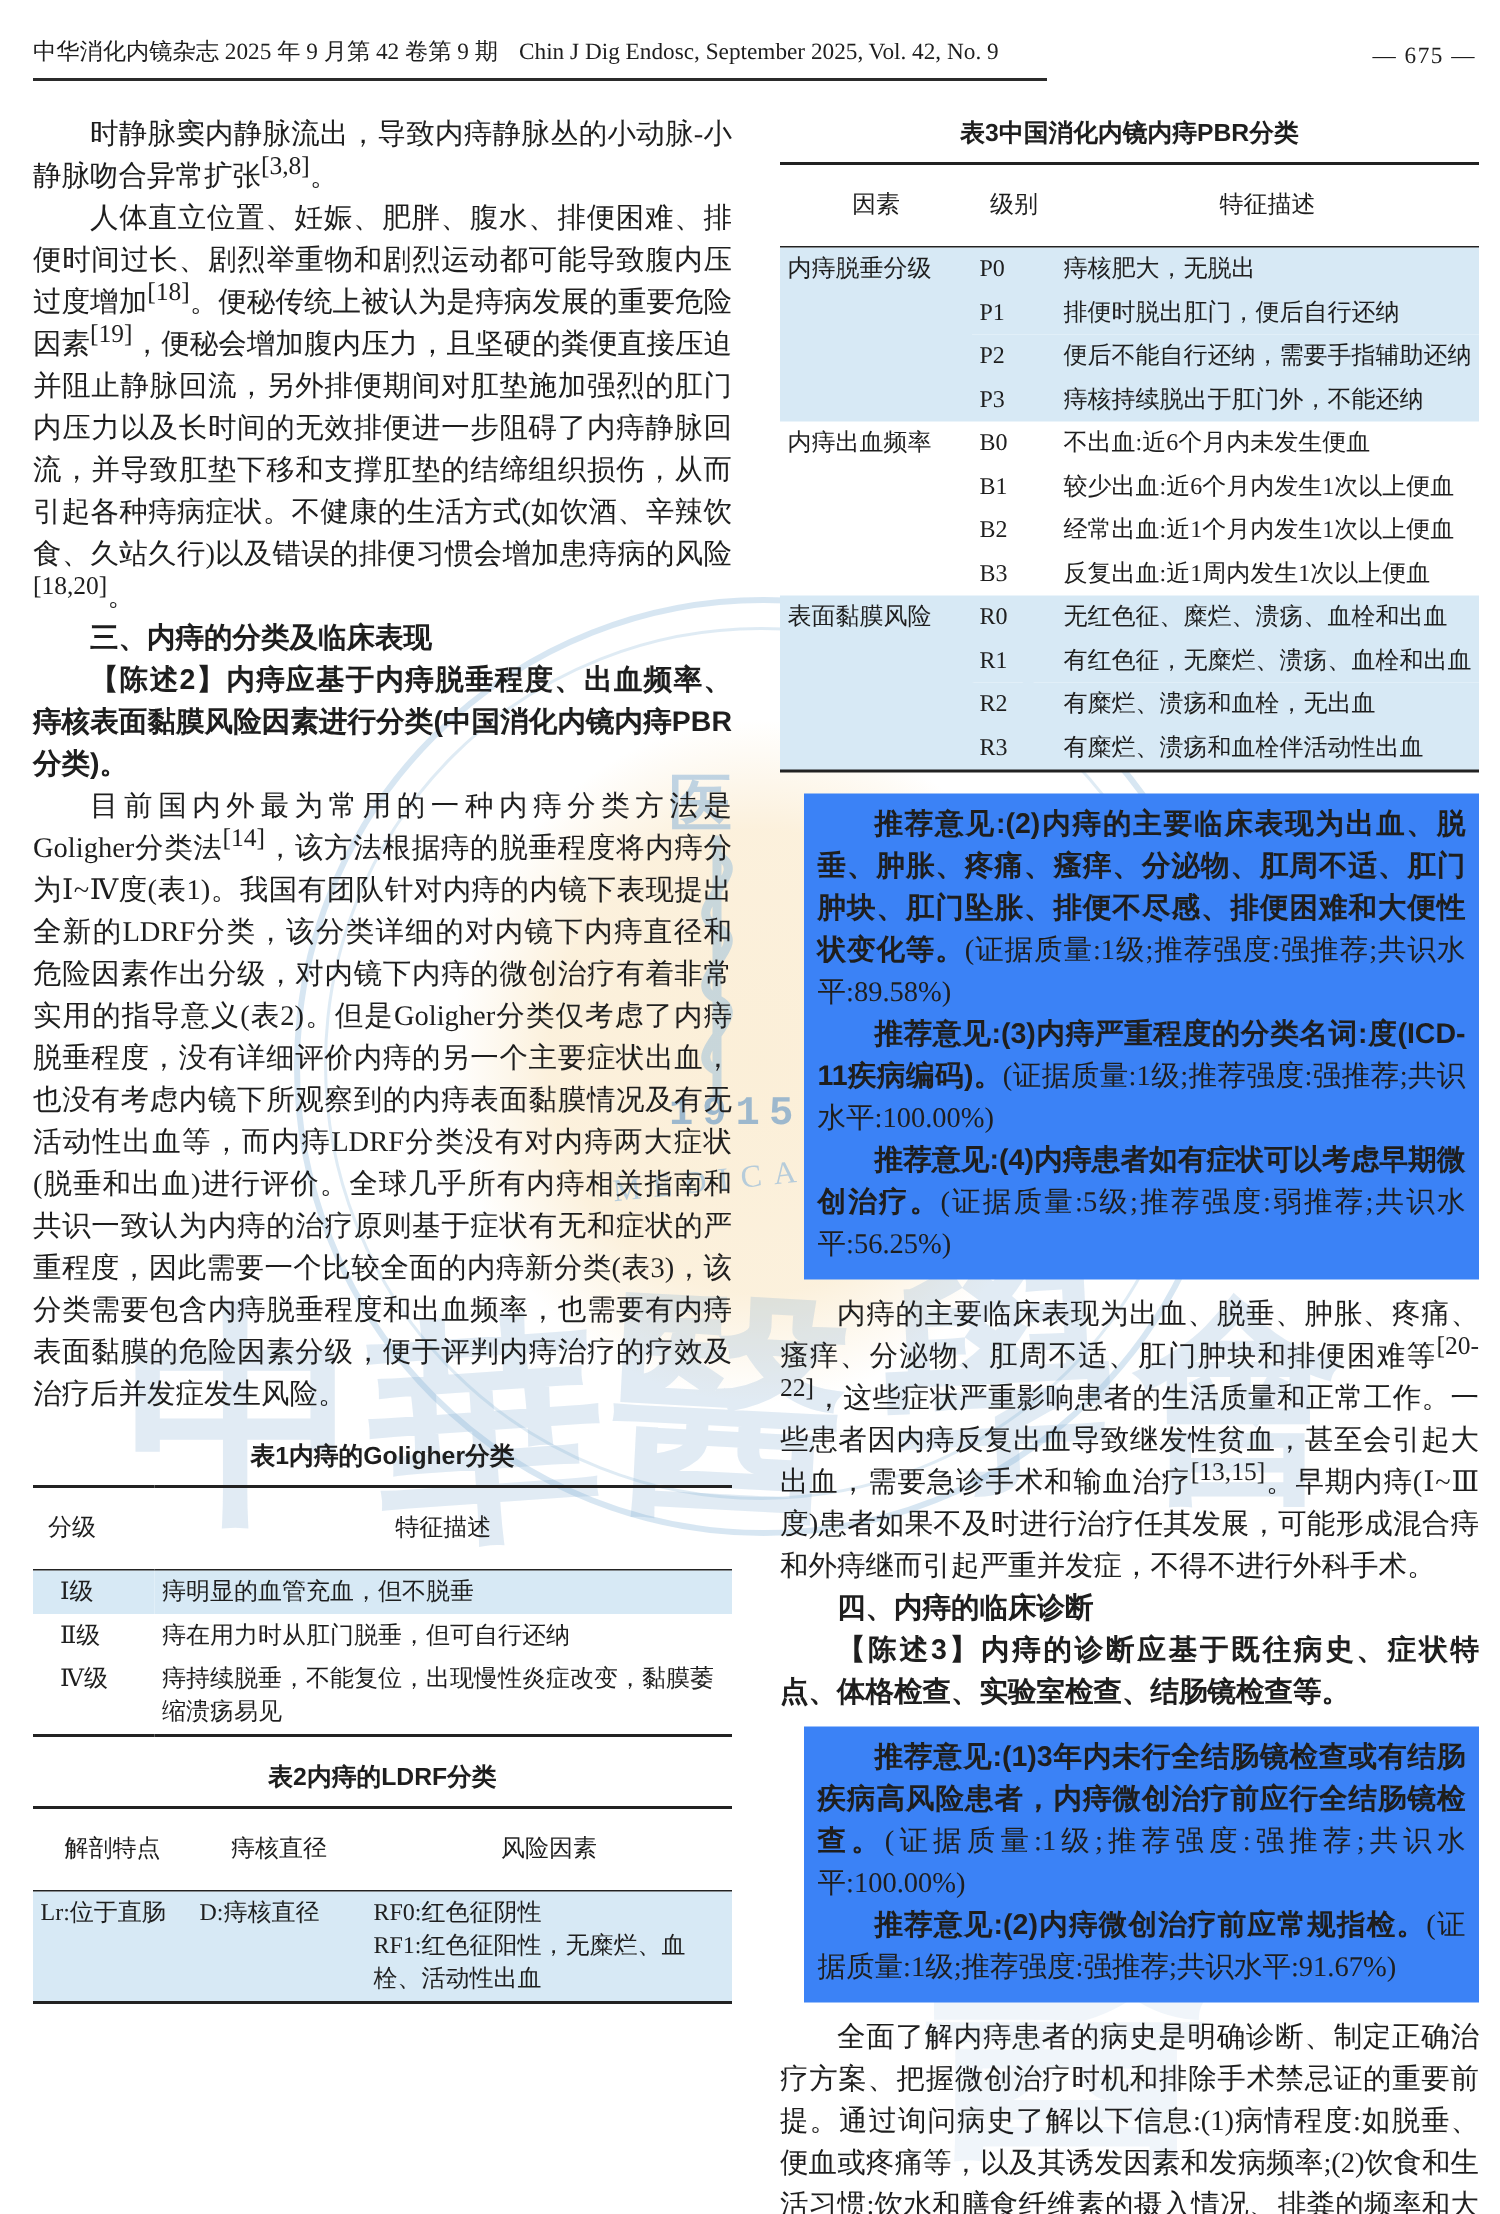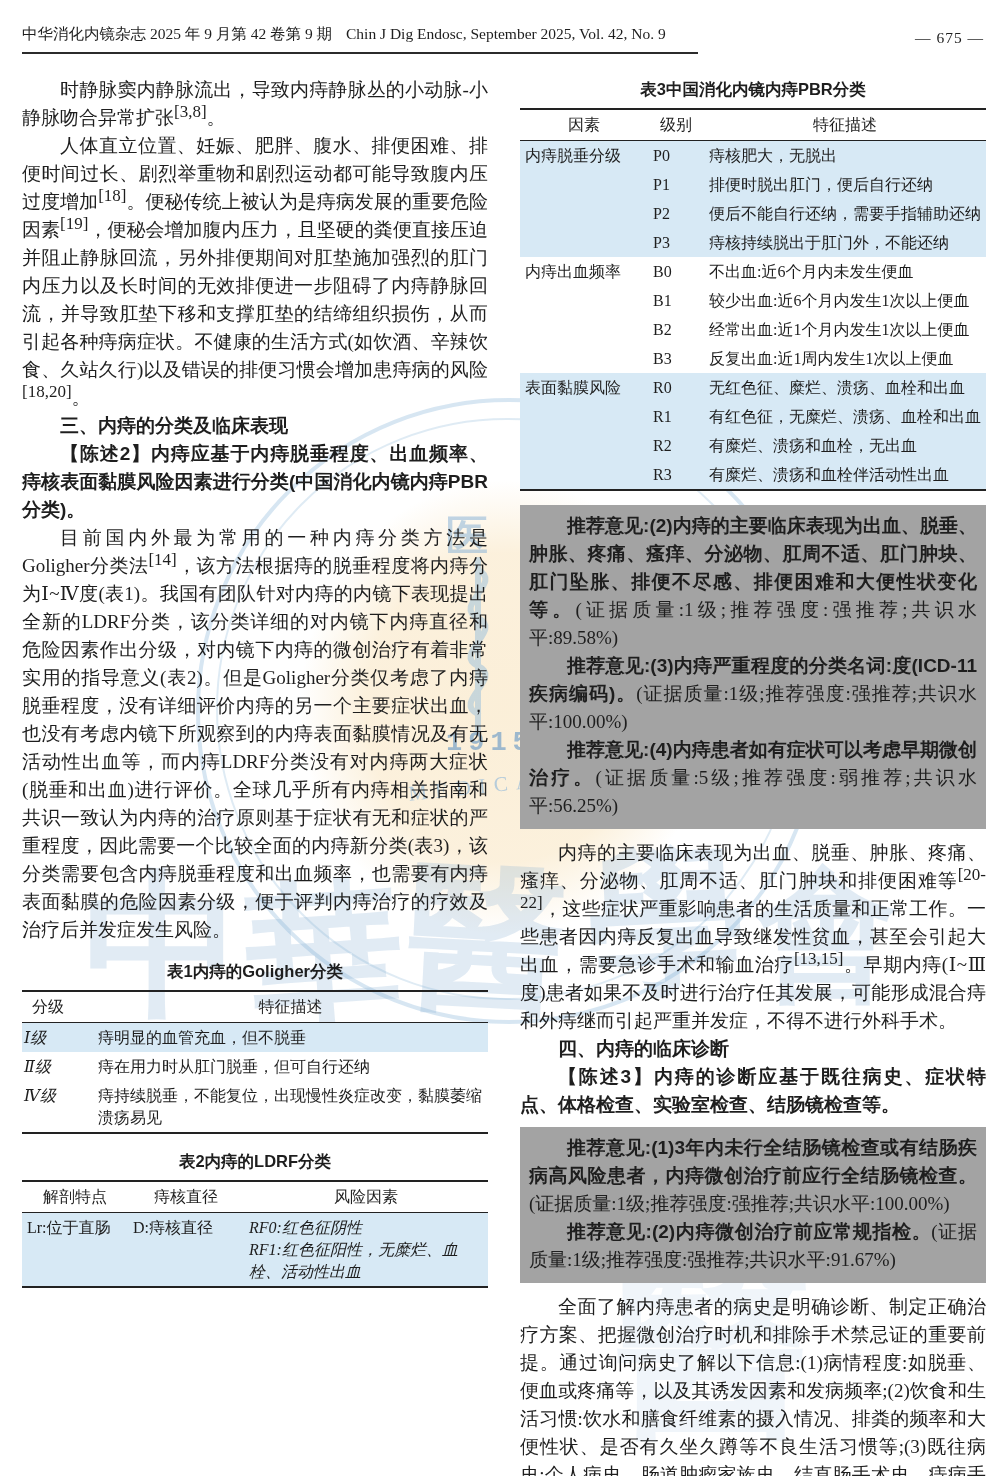--- a/index.html
+++ b/index.html
@@ -18,37 +18,37 @@
   .col{position:absolute; top:76px; width:466px; font-size:19px; line-height:28px;
     text-align:justify; z-index:2;}
   .col-left{left:22px;}
   .col-right{left:520px;}
   p{margin:0; text-indent:2em;}
   sup{font-size:17px; line-height:0;}
   .heading, .statement{
     font-family:"Liberation Sans","DejaVu Sans",sans-serif; font-weight:bold;
   }
   
-  .rec-block{background:#a3a3a3; padding:7px 9px 9px 9px; margin:8px 0 10px 0;}
+  .rec-block{background:#3b82f6; padding:7px 9px 9px 9px; margin:8px 0 10px 16px;}
   .rec-block p b{font-family:"Liberation Sans","DejaVu Sans",sans-serif;}
   .rec-block p span{font-weight:normal;}
   
   .cap{text-align:center; font-family:"Liberation Sans","DejaVu Sans",sans-serif;
     font-weight:bold; font-size:16.5px; line-height:22px; margin:16px 0 8px 0; text-indent:0;}
   .cap .cap-title{}
   table{width:100%; border-collapse:collapse; font-size:16px; line-height:22px;
     border-top:2px solid #222; border-bottom:2px solid #222;}
-  thead th{font-weight:normal; border-bottom:1px solid #222; padding:4px 3px; text-align:center;}
+  thead th{font-weight:normal; border-bottom:1px solid #222; padding:16px 3px; text-align:center;}
   td{padding:4px 5px 3px 5px; vertical-align:top; text-align:left;}
   tr.blue{background:#d7e9f5;}
-  .t1 td.c-grade{width:58px; padding-left:2px;font-style:italic;}
+  .t1 td.c-grade{width:58px; padding-left:18px;}
   .t1 th.h-grade{width:58px; text-align:left; padding-left:10px;}
   .t2 td.c-ana{width:96px;} .t2 td.c-dia{width:106px;}
   .t3 td.c-factor{width:118px;margin-top:47px;} .t3 td.c-level{width:46px;}
-  .risk-line{text-indent:0;font-style:italic;}
+  .risk-line{text-indent:0;}
   
   .wm{position:absolute; z-index:0; pointer-events:none;}
   .wm-cream{left:300px; top:480px; width:410px; height:455px; border-radius:50%;
     background:radial-gradient(closest-side, rgba(251,238,214,0.95) 0%, rgba(251,238,214,0.85) 68%, rgba(251,238,214,0) 100%);}
   .wm-ring-outer{left:196px; top:398px; width:618px; height:618px; border-radius:50%;
     border:4px solid rgba(150,190,220,0.38);}
   .wm-ring-inner{left:216px; top:418px; width:578px; height:578px; border-radius:50%;
     border:2px solid rgba(150,190,220,0.30);}
   .wm-emblem{left:446px; top:508px; font-size:42px; color:rgba(140,180,215,0.55);
     font-family:"Liberation Sans","DejaVu Sans",sans-serif; font-weight:bold;}

